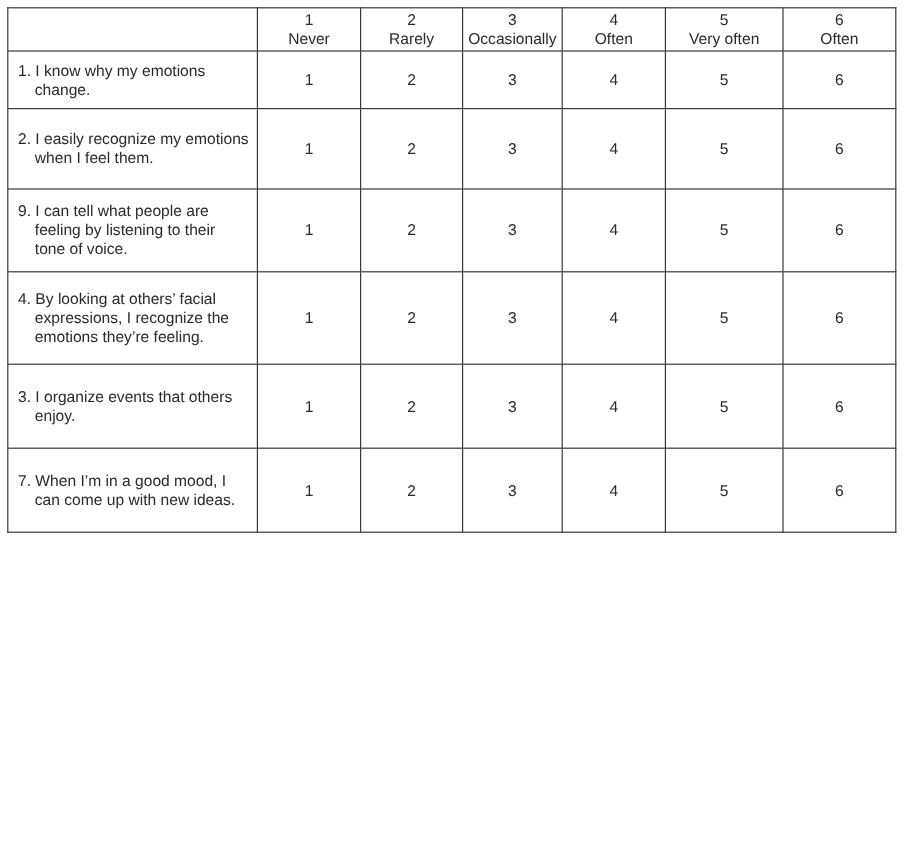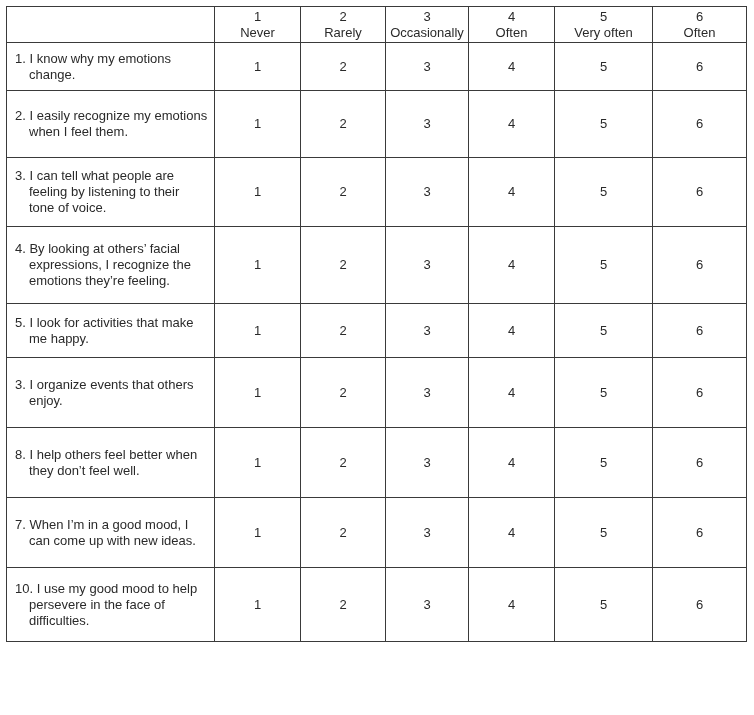--- a/index.html
+++ b/index.html
@@ -75,43 +75,32 @@
         </td>
       <td class="num">1</td>
       <td class="num">2</td>
       <td class="num">3</td>
       <td class="num">4</td>
       <td class="num">5</td>
       <td class="num">6</td>
     </tr>
     <tr style="height:69px">
       <td class="item">
-          <span class="item-line">3. I can tell what people are feeling by listening to their tone of voice.</span>
+          <span class="item-line">9. I can tell what people are feeling by listening to their tone of voice.</span>
         </td>
       <td class="num">1</td>
       <td class="num">2</td>
       <td class="num">3</td>
       <td class="num">4</td>
       <td class="num">5</td>
       <td class="num">6</td>
     </tr>
     <tr style="height:77px">
       <td class="item">
           <span class="item-line">4. By looking at others’ facial expressions, I recognize the emotions they’re feeling.</span>
-        </td>
-      <td class="num">1</td>
-      <td class="num">2</td>
-      <td class="num">3</td>
-      <td class="num">4</td>
-      <td class="num">5</td>
-      <td class="num">6</td>
-    </tr>
-    <tr style="height:54px">
-      <td class="item">
-          <span class="item-line">5. I look for activities that make me happy.</span>
         </td>
       <td class="num">1</td>
       <td class="num">2</td>
       <td class="num">3</td>
       <td class="num">4</td>
       <td class="num">5</td>
       <td class="num">6</td>
     </tr>
     <tr style="height:70px">
       <td class="item">
@@ -119,43 +108,21 @@
         </td>
       <td class="num">1</td>
       <td class="num">2</td>
       <td class="num">3</td>
       <td class="num">4</td>
       <td class="num">5</td>
       <td class="num">6</td>
     </tr>
     <tr style="height:70px">
       <td class="item">
-          <span class="item-line">8. I help others feel better when they don’t feel well.</span>
-        </td>
-      <td class="num">1</td>
-      <td class="num">2</td>
-      <td class="num">3</td>
-      <td class="num">4</td>
-      <td class="num">5</td>
-      <td class="num">6</td>
-    </tr>
-    <tr style="height:70px">
-      <td class="item">
           <span class="item-line">7. When I’m in a good mood, I can come up with new ideas.</span>
-        </td>
-      <td class="num">1</td>
-      <td class="num">2</td>
-      <td class="num">3</td>
-      <td class="num">4</td>
-      <td class="num">5</td>
-      <td class="num">6</td>
-    </tr>
-    <tr style="height:74px">
-      <td class="item">
-          <span class="item-line">10. I use my good mood to help persevere in the face of difficulties.</span>
         </td>
       <td class="num">1</td>
       <td class="num">2</td>
       <td class="num">3</td>
       <td class="num">4</td>
       <td class="num">5</td>
       <td class="num">6</td>
     </tr>
   </tbody>
 </table>

